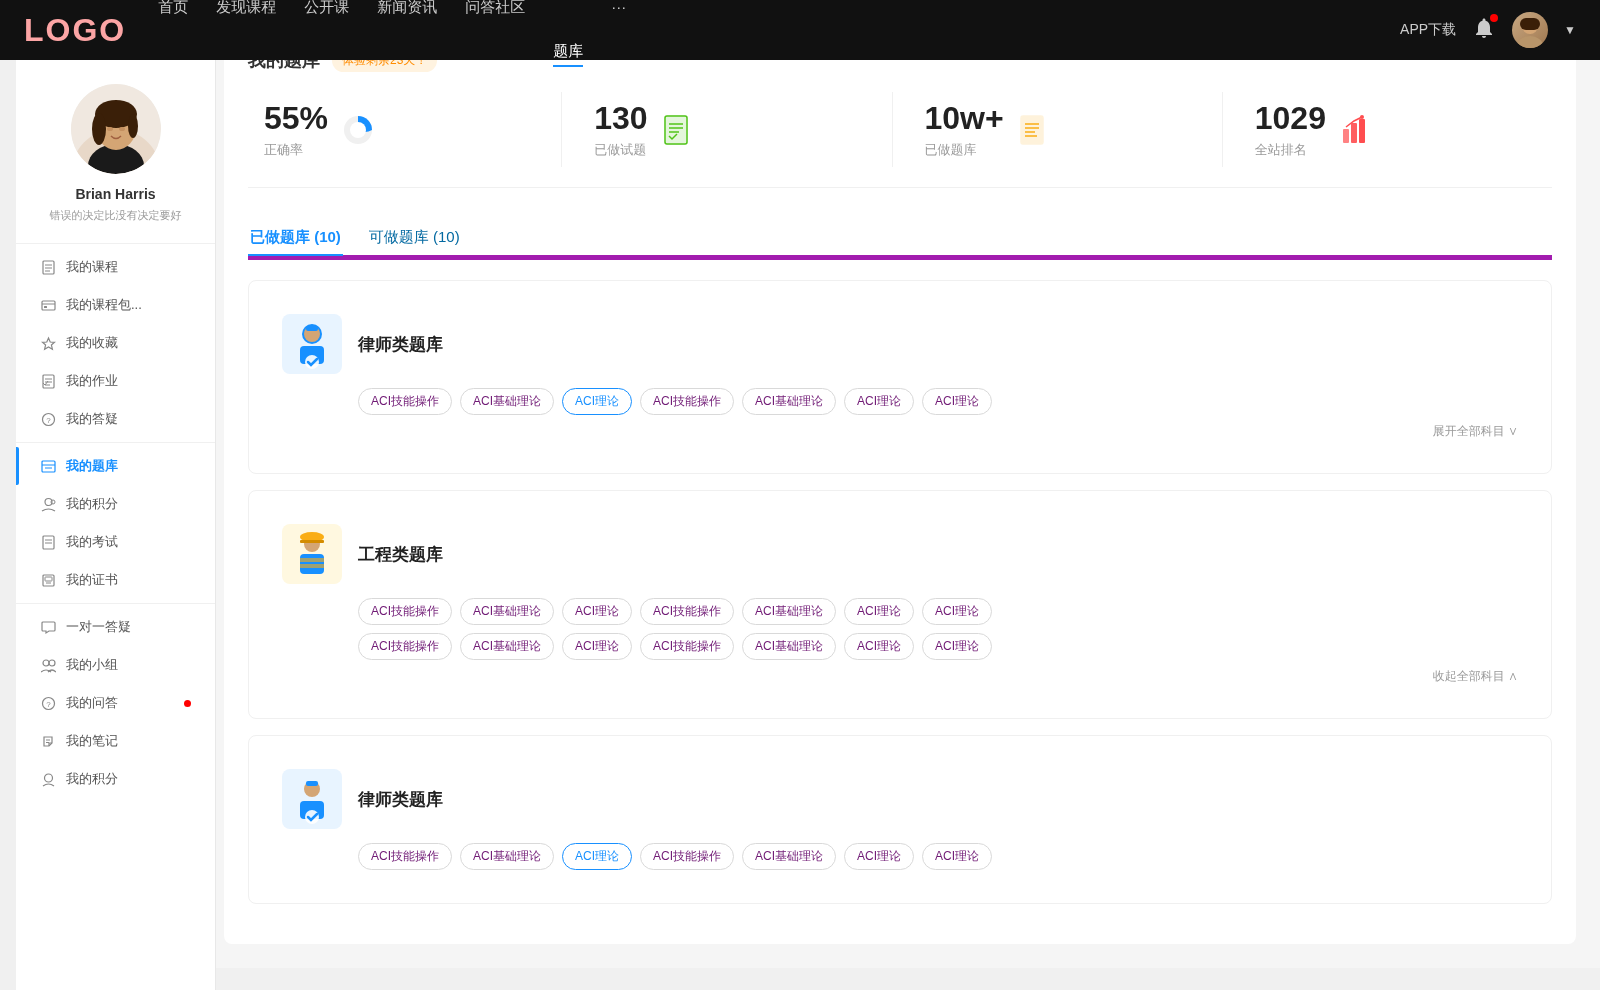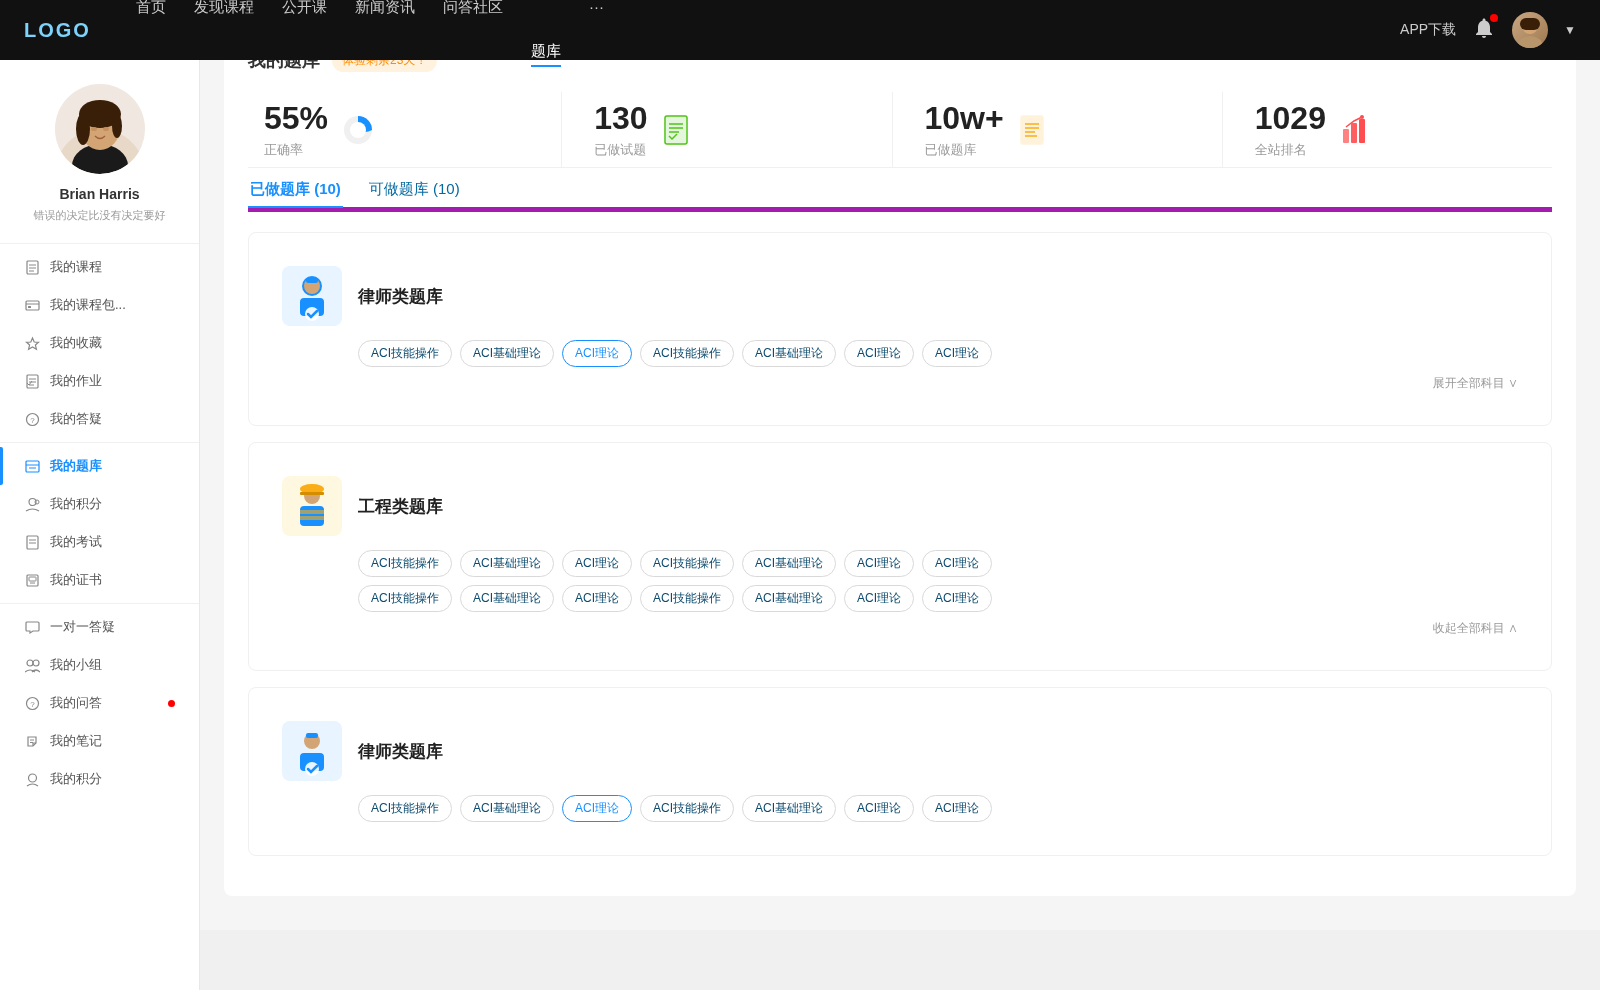--- a/index.html
+++ b/index.html
@@ -10,21 +10,21 @@
       background: #111;
       height: 60px;
       display: flex;
       align-items: center;
       padding: 0 24px;
       gap: 32px;
       position: fixed;
       top: 0; left: 0; right: 0;
       z-index: 100;
     }
-    .nav-logo { color: #7dd3fc; font-size: 20px; font-weight: 700; letter-spacing: 2px; min-width: 80px; }
+    .nav-logo { color: #fca5a5; font-size: 32px; font-weight: 700; letter-spacing: 2px; min-width: 80px; }
     .nav-links { display: flex; gap: 28px; flex: 1; }
     .nav-link { color: #ccc; font-size: 15px; cursor: pointer; text-decoration: none; padding: 4px 0; }
     .nav-link.active { color: #fff; border-bottom: 2px solid #1890ff; margin-top: 44px; }
     .nav-right { display: flex; align-items: center; gap: 16px; margin-left: auto; }
     .nav-app { color: #ccc; font-size: 14px; cursor: pointer; }
     .nav-bell { position: relative; cursor: pointer; }
     .nav-bell-icon { width: 24px; height: 24px; fill: #ccc; }
     .nav-bell-dot { position: absolute; top: -2px; right: -2px; width: 8px; height: 8px; background: red; border-radius: 50%; }
     .nav-avatar-placeholder { width: 36px; height: 36px; border-radius: 50%; background: linear-gradient(135deg, #c8a882, #a07850); cursor: pointer; }
     .nav-dropdown-arrow { color: #ccc; font-size: 12px; cursor: pointer; }
@@ -34,21 +34,21 @@
       width: 200px;
       background: #fff;
       border-right: 1px solid #e8e8e8;
       display: flex;
       flex-direction: column;
       align-items: center;
       padding: 24px 0 16px;
       position: fixed;
       top: 60px;
       bottom: 0;
-      left: 0;
+      left: 16px;
       overflow-y: auto;
     }
     .sidebar-avatar { width: 90px; height: 90px; border-radius: 50%; background: #f0ede8; overflow: hidden; display: flex; align-items: center; justify-content: center; margin-bottom: 12px; }
     .sidebar-name { font-size: 14px; font-weight: 600; color: #333; margin-bottom: 6px; }
     .sidebar-motto { font-size: 11px; color: #999; margin-bottom: 16px; text-align: center; padding: 0 16px; }
     .sidebar-divider { width: 100%; height: 1px; background: #f0f0f0; margin: 4px 0; }
     .sidebar-menu { width: 100%; }
     .sidebar-item {
       display: flex;
       align-items: center;
@@ -75,21 +75,21 @@
       min-height: calc(100vh - 60px);
     }
     .content-card { background: #fff; border-radius: 8px; padding: 24px; }
 
     
     .page-header { display: flex; align-items: center; gap: 12px; margin-bottom: 20px; }
     .page-title { font-size: 18px; font-weight: 600; color: #333; }
     .trial-badge { background: #fff3e0; color: #ff8c00; font-size: 12px; padding: 3px 10px; border-radius: 12px; font-weight: 500; }
 
     
-    .stats-row { display: flex; border-bottom: 1px solid #f0f0f0; margin-bottom: 4px; gap: 16px; }
+    .stats-row { display: flex; border-bottom: 1px solid #f0f0f0; margin-bottom: 32px; padding-bottom: 20px; gap: 16px; }
     .stat-item { flex: 1; display: flex; align-items: center; gap: 12px; padding: 8px 16px; border-right: 1px solid #f0f0f0; }
     .stat-item:last-child { border-right: none; }
     .stat-num { font-size: 32px; font-weight: 700; color: #222; }
     .stat-label { font-size: 13px; color: #999; margin-top: 4px; }
     .stat-icon { width: 36px; height: 36px; display: flex; align-items: center; justify-content: center; }
 
     
     .tabs-row { display: flex; gap: 24px; margin-bottom: 20px; border-bottom: 5px solid #a21caf; }
     .tab { padding: 8px 2px; font-size: 15px; cursor: pointer; color: #0369a1; position: relative; }
     .tab.active { color: #1890ff; font-weight: 600; }
@@ -99,21 +99,21 @@
     .bank-card { border: 1px solid #f0f0f0; border-radius: 8px; padding: 33px; margin-bottom: 16px; }
     .bank-card-header { display: flex; align-items: center; gap: 16px; margin-bottom: 14px; }
     .bank-icon { width: 60px; height: 60px; border-radius: 8px; background: #e8f4ff; display: flex; align-items: center; justify-content: center; flex-shrink: 0; }
     .bank-title { font-size: 17px; font-weight: 600; color: #222; }
     .tags-row { display: flex; flex-wrap: wrap; gap: 8px; padding-left: 76px; }
     .tag {
       font-size: 12px;
       padding: 4px 12px;
       border-radius: 14px;
       border: 1px solid #d9d9d9;
-      color: #0c4a6e;
+      color: #701a75;
       cursor: pointer;
       background: #fff;
     }
     .tag.active { border-color: #1890ff; color: #1890ff; background: #fff; }
     .expand-link { text-align: right; color: #999; font-size: 12px; cursor: pointer; margin-top: 8px; }
     .collapse-link { text-align: right; color: #999; font-size: 12px; cursor: pointer; margin-top: 8px; }
   </style>
 </head>
 <body>
 

